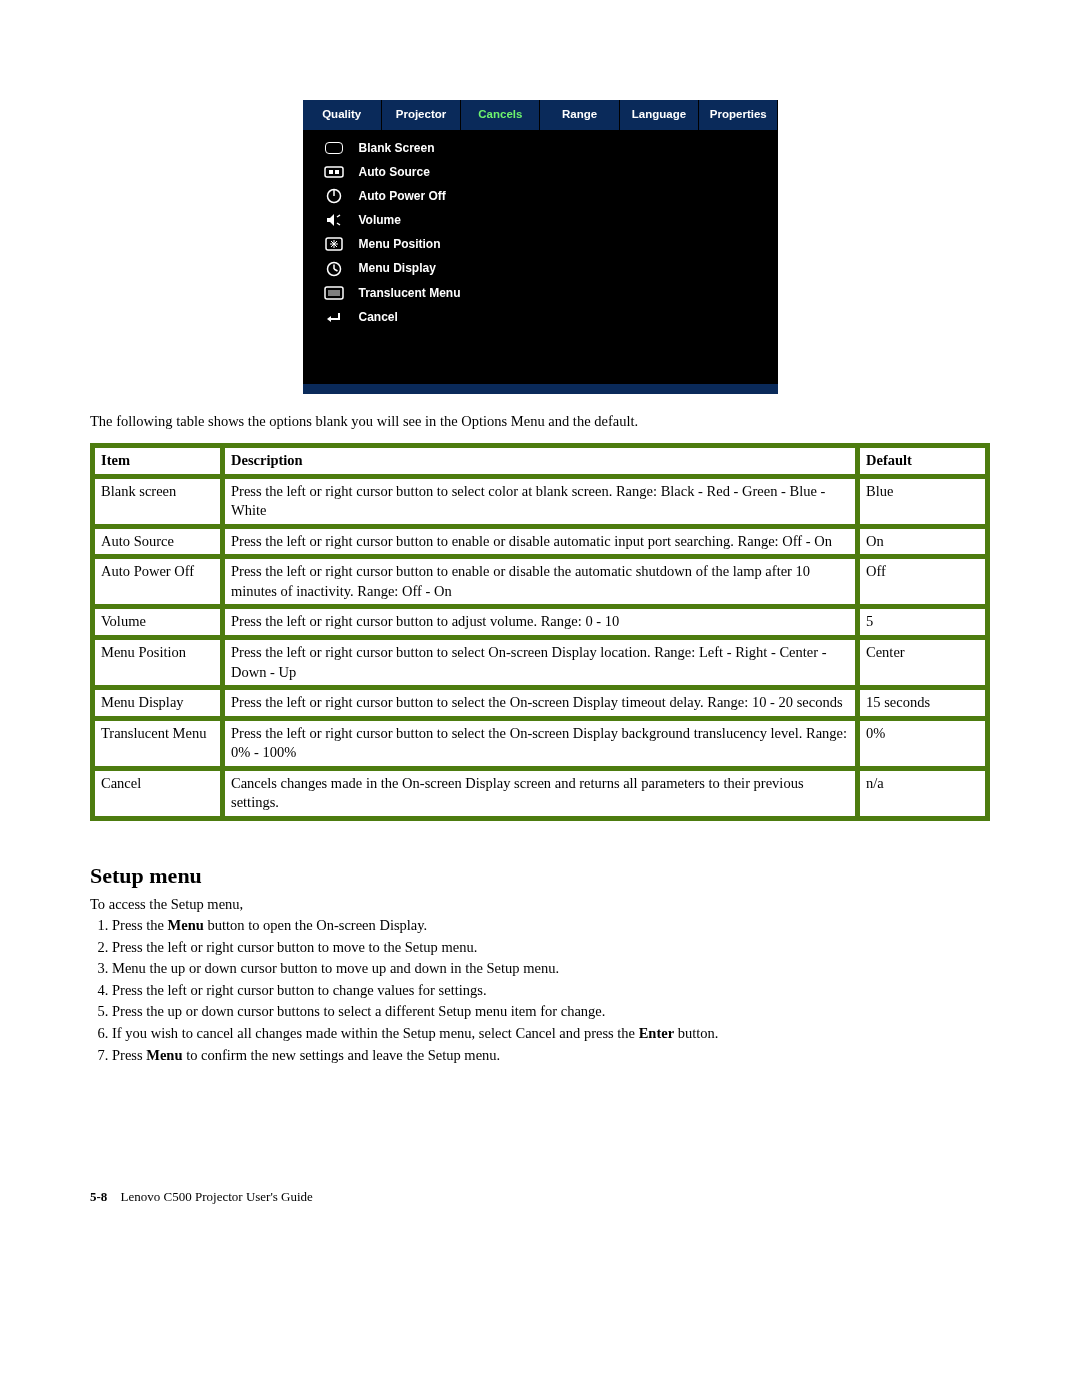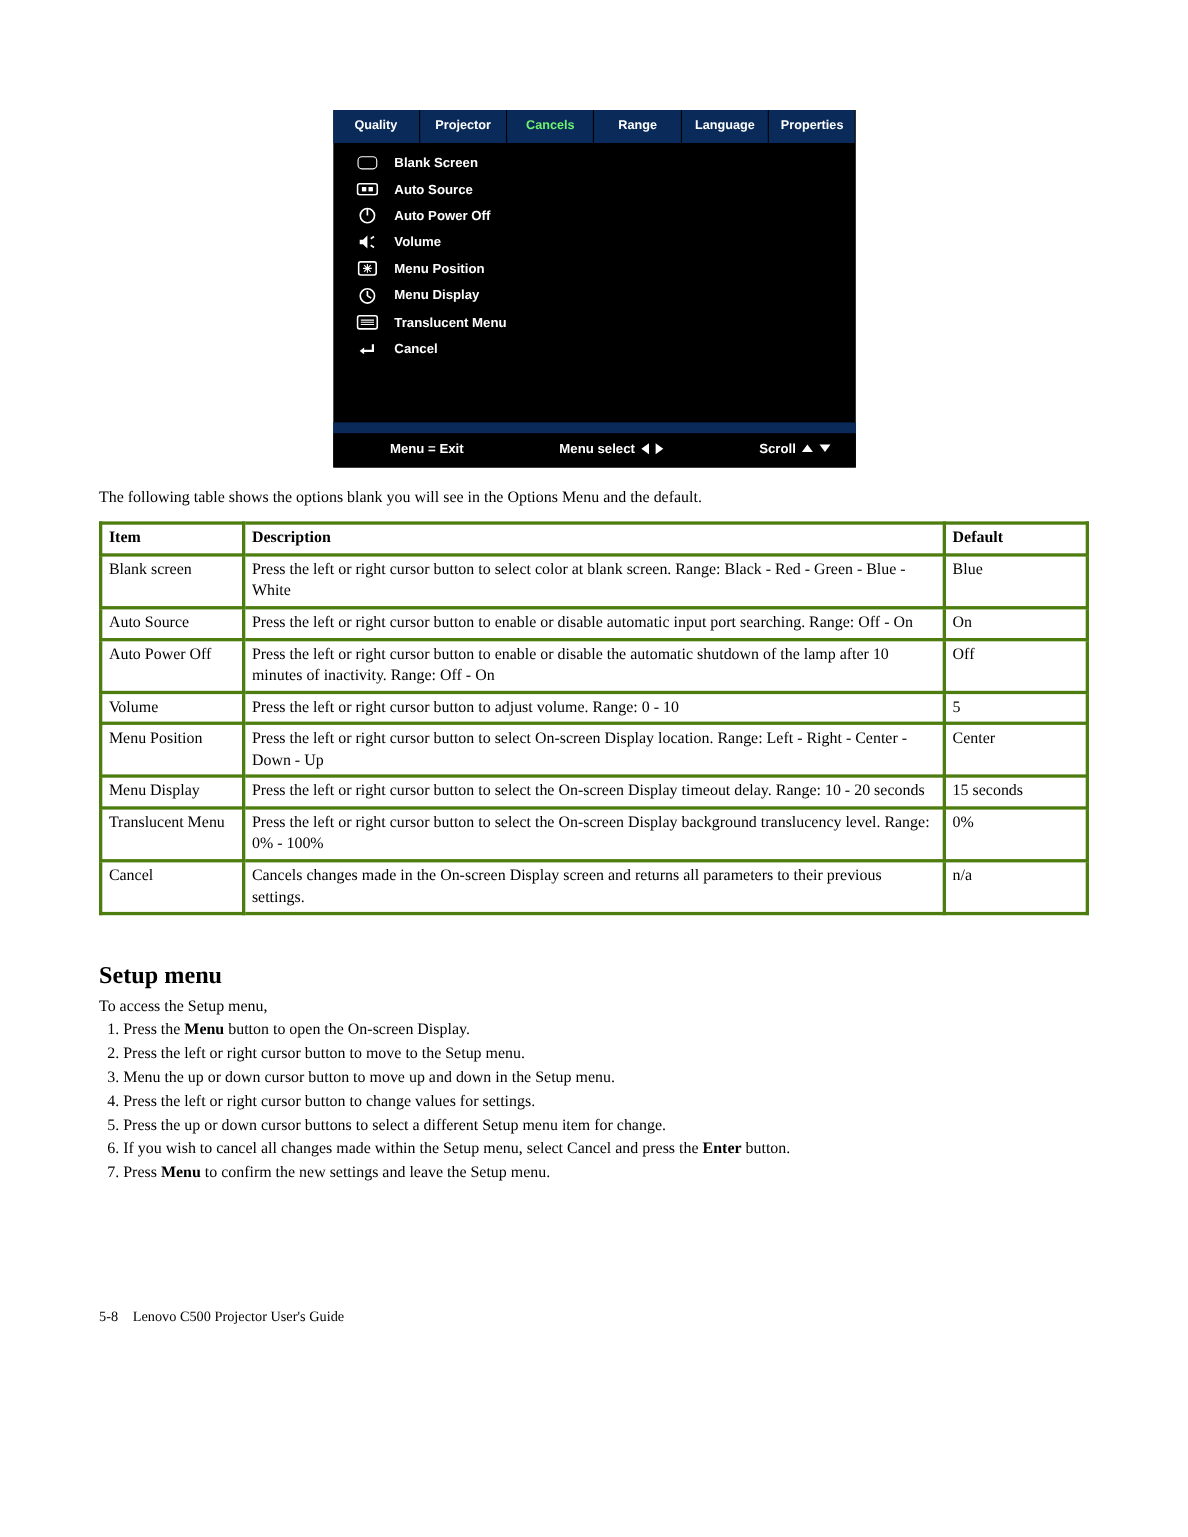--- a/index.html
+++ b/index.html
@@ -63,21 +63,21 @@
 
   .para { margin: 2px 0 12px 0; }
 
   
   table.opts {
     border-collapse: collapse;
     width: 100%;
     margin-bottom: 40px;
   }
   table.opts th, table.opts td {
-    border: 3px solid #4d7c0f;
+    border: 5px solid #4d7c0f;
     padding: 3px 6px;
     text-align: left;
     vertical-align: top;
     font-size: 14.5px;
   }
   table.opts th { font-weight: bold; }
   .col-item { width: 130px; }
   .col-def  { width: 130px; }
 
   h2.setup {
@@ -89,21 +89,21 @@
   ol.steps { padding-left: 22px; margin-top: 1px; }
   ol.steps li { padding: 1px 0; }
   b { font-weight: bold; }
 
   .footer {
     position: absolute;
     left: 90px;
     top: 1188px;
     font-size: 13px;
   }
-  .footer .pg { font-weight: normal; margin-right: 10px; }
+  .footer .pg { font-weight: bold; margin-right: 10px; }
 </style>
 </head>
 <body>
 
 <div class="osd">
   <div class="osd-tabs" id="osd-tabs">
       <div class="osd-tab">Quality</div>
       <div class="osd-tab">Projector</div>
       <div class="osd-tab active">Cancels</div>
       <div class="osd-tab">Range</div>
@@ -179,33 +179,20 @@
         <span class="osd-icon">
           <svg width="18" height="14">
             <path d="M14 3 v6 h-9" fill="none" stroke="#fff" stroke-width="2"></path>
             <path d="M6 6 l-4 3 l4 3 z" fill="#fff"></path>
           </svg>
         </span>
         <span class="osd-label">Cancel</span>
       </div>
     </div>
   <div class="osd-divider"></div>
-  <div class="osd-footer">
-    <span class="ft">Menu = Exit</span>
-    <span class="ft">
-      <span>Menu select</span>
-      <span class="tri tri-left"></span>
-      <span class="tri tri-right"></span>
-    </span>
-    <span class="ft">
-      <span>Scroll</span>
-      <span class="tri tri-up"></span>
-      <span class="tri tri-down"></span>
-    </span>
-  </div>
 </div>
 
 <p class="para">The following table shows the options blank you will see in the Options Menu and the default.</p>
 
 <table class="opts">
   <thead>
     <tr>
       <th class="col-item">Item</th>
       <th>Description</th>
       <th class="col-def">Default</th>

